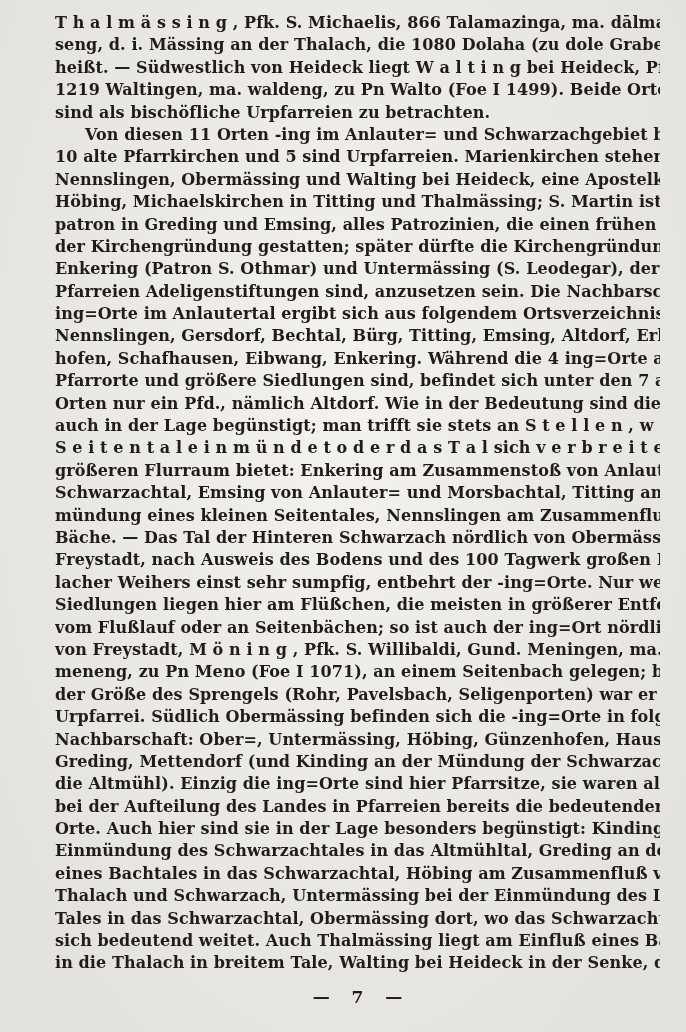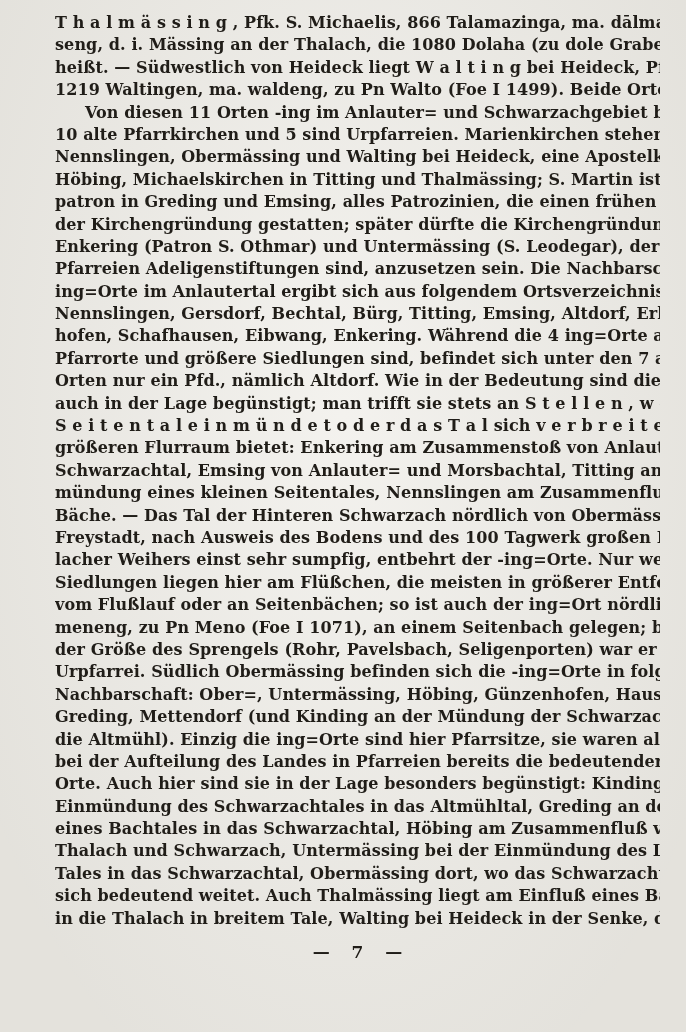--- a/index.html
+++ b/index.html
@@ -60,20 +60,21 @@
 </style>
 </head>
 <body>
 
 <div class="page">
   <div class="textblock">
     <div class="line">T&nbsp;h&nbsp;a&nbsp;l&nbsp;m&nbsp;ä&nbsp;s&nbsp;s&nbsp;i&nbsp;n&nbsp;g&nbsp;, Pfk. S. Michaelis, 866 Talamazinga, ma. dālmas-</div>
     <div class="line">seng, d. i. Mässing an der Thalach, die 1080 Dolaha (zu dole Graben)</div>
     <div class="line">heißt. — Südwestlich von Heideck liegt W&nbsp;a&nbsp;l&nbsp;t&nbsp;i&nbsp;n&nbsp;g bei Heideck, Pfk. BMV,</div>
     <div class="line">1219 Waltingen, ma. waldeng, zu Pn Walto (Foe I 1499). Beide Orte</div>
+    <div class="line para-end">sind als bischöfliche Urpfarreien zu betrachten.</div>
     <div class="line indent">Von diesen 11 Orten -ing im Anlauter= und Schwarzachgebiet besitzen</div>
     <div class="line">10 alte Pfarrkirchen und 5 sind Urpfarreien. Marienkirchen stehen in</div>
     <div class="line">Nennslingen, Obermässing und Walting bei Heideck, eine Apostelkirche in</div>
     <div class="line">Höbing, Michaelskirchen in Titting und Thalmässing; S. Martin ist Kirchen=</div>
     <div class="line">patron in Greding und Emsing, alles Patrozinien, die einen frühen Ansatz</div>
     <div class="line">der Kirchengründung gestatten; später dürfte die Kirchengründung von</div>
     <div class="line">Enkering (Patron S. Othmar) und Untermässing (S. Leodegar), deren</div>
     <div class="line">Pfarreien Adeligenstiftungen sind, anzusetzen sein. Die Nachbarschaft der</div>
     <div class="line">ing=Orte im Anlautertal ergibt sich aus folgendem Ortsverzeichnis:</div>
     <div class="line">Nennslingen, Gersdorf, Bechtal, Bürg, Titting, Emsing, Altdorf, Erlings=</div>
@@ -83,20 +84,21 @@
     <div class="line">auch in der Lage begünstigt; man trifft sie stets an S&nbsp;t&nbsp;e&nbsp;l&nbsp;l&nbsp;e&nbsp;n&nbsp;, w&nbsp;o e&nbsp;i&nbsp;n</div>
     <div class="line">S&nbsp;e&nbsp;i&nbsp;t&nbsp;e&nbsp;n&nbsp;t&nbsp;a&nbsp;l e&nbsp;i&nbsp;n&nbsp;m&nbsp;ü&nbsp;n&nbsp;d&nbsp;e&nbsp;t o&nbsp;d&nbsp;e&nbsp;r d&nbsp;a&nbsp;s T&nbsp;a&nbsp;l sich v&nbsp;e&nbsp;r&nbsp;b&nbsp;r&nbsp;e&nbsp;i&nbsp;t&nbsp;e&nbsp;r&nbsp;t und so</div>
     <div class="line">größeren Flurraum bietet: Enkering am Zusammenstoß von Anlauter= und</div>
     <div class="line">Schwarzachtal, Emsing von Anlauter= und Morsbachtal, Titting an der Ein-</div>
     <div class="line">mündung eines kleinen Seitentales, Nennslingen am Zusammenfluß zweier</div>
     <div class="line">Bäche. — Das Tal der Hinteren Schwarzach nördlich von Obermässing bis</div>
     <div class="line">Freystadt, nach Ausweis des Bodens und des 100 Tagwerk großen Kauer=</div>
     <div class="line">lacher Weihers einst sehr sumpfig, entbehrt der -ing=Orte. Nur wenige</div>
     <div class="line">Siedlungen liegen hier am Flüßchen, die meisten in größerer Entfernung</div>
     <div class="line">vom Flußlauf oder an Seitenbächen; so ist auch der ing=Ort nördlich</div>
+    <div class="line">von Freystadt, M&nbsp;ö&nbsp;n&nbsp;i&nbsp;n&nbsp;g&nbsp;, Pfk. S. Willibaldi, Gund. Meningen, ma.</div>
     <div class="line">meneng, zu Pn Meno (Foe I 1071), an einem Seitenbach gelegen; bei</div>
     <div class="line">der Größe des Sprengels (Rohr, Pavelsbach, Seligenporten) war er wohl</div>
     <div class="line">Urpfarrei. Südlich Obermässing befinden sich die -ing=Orte in folgender</div>
     <div class="line">Nachbarschaft: Ober=, Untermässing, Höbing, Günzenhofen, Hausen,</div>
     <div class="line">Greding, Mettendorf (und Kinding an der Mündung der Schwarzach in</div>
     <div class="line">die Altmühl). Einzig die ing=Orte sind hier Pfarrsitze, sie waren also</div>
     <div class="line">bei der Aufteilung des Landes in Pfarreien bereits die bedeutenderen</div>
     <div class="line">Orte. Auch hier sind sie in der Lage besonders begünstigt: Kinding an der</div>
     <div class="line">Einmündung des Schwarzachtales in das Altmühltal, Greding an der</div>
     <div class="line">eines Bachtales in das Schwarzachtal, Höbing am Zusammenfluß von</div>

